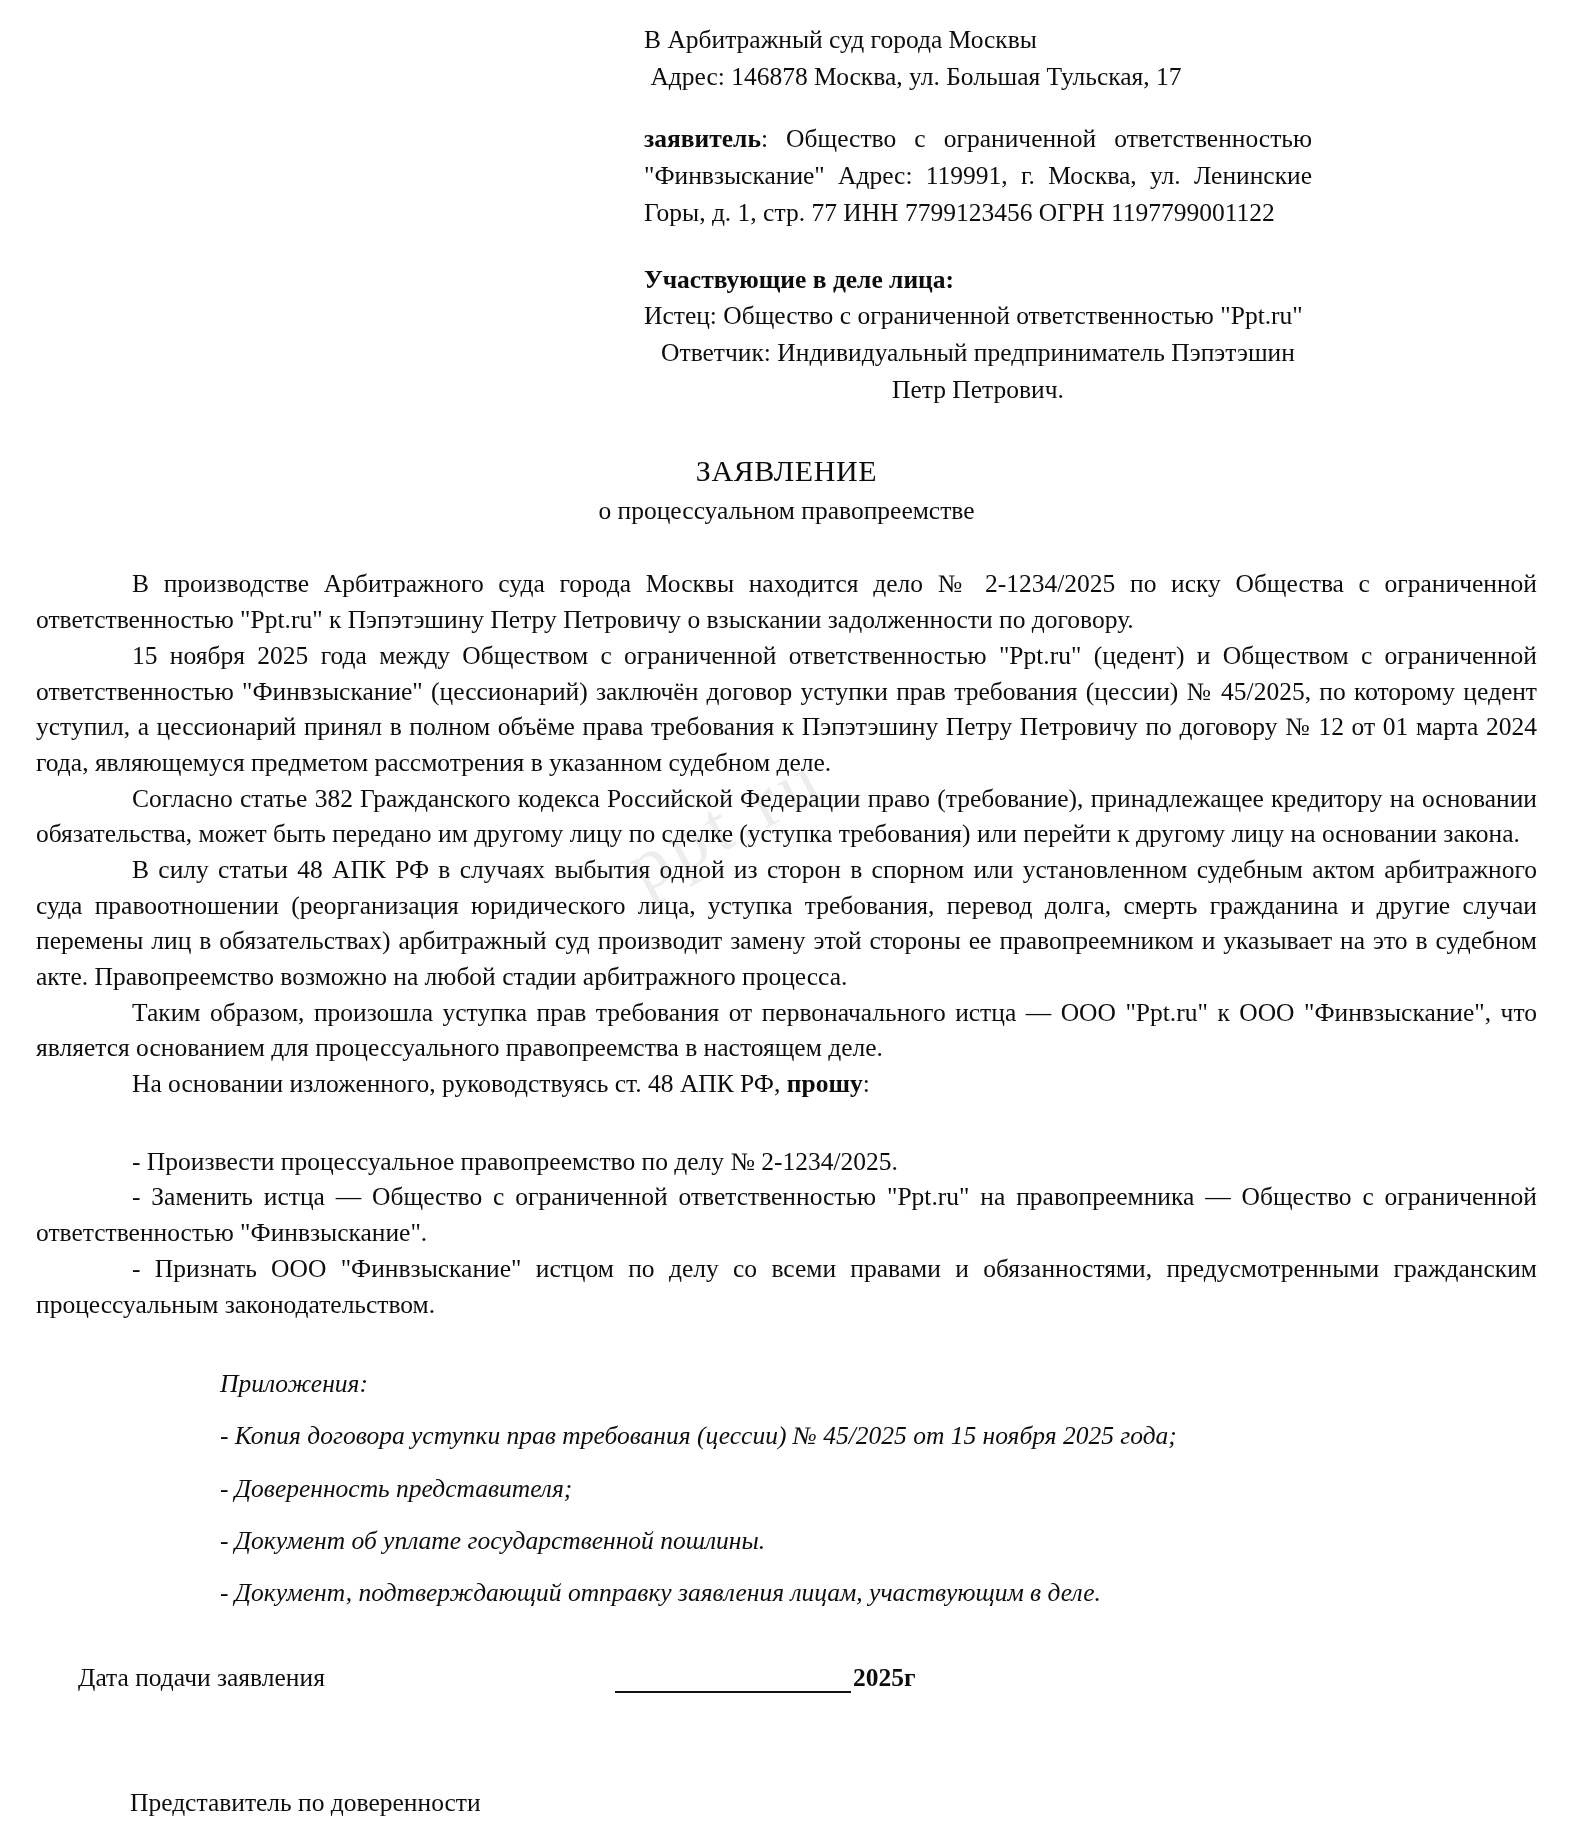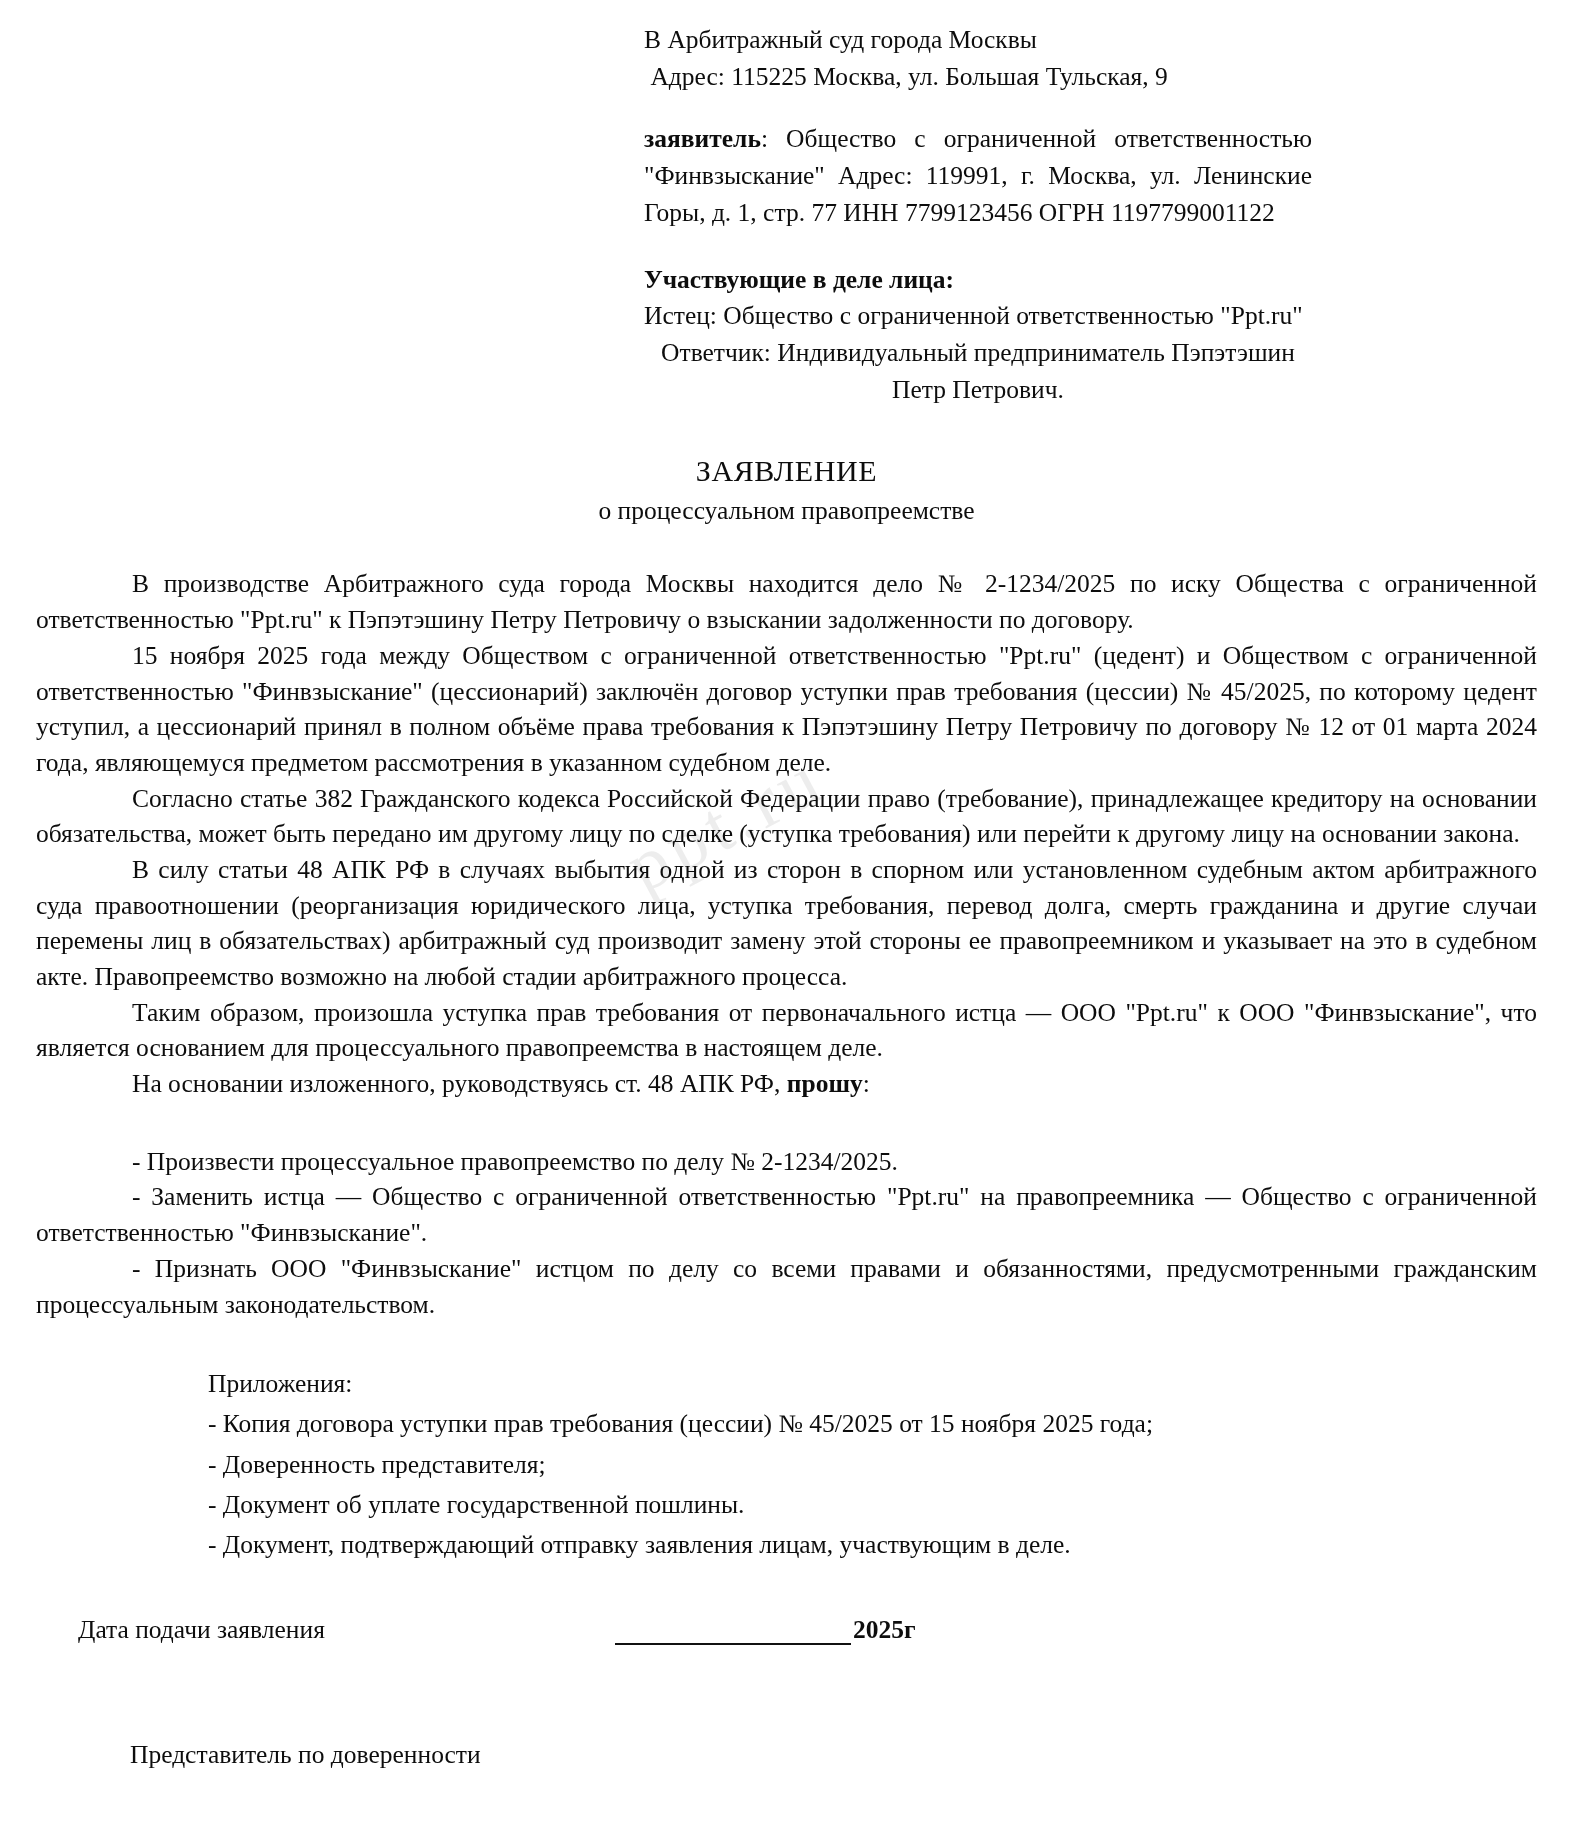--- a/index.html
+++ b/index.html
@@ -93,21 +93,21 @@
     text-indent: 96px;
   }
 
   
   .attachments {
     margin-top: 44px;
     margin-left: 168px;
     font-size: 25.5px;
     line-height: 1.42;
   }
-  .attachments p { margin: 4px; }
+  .attachments p { margin: 16px; font-style: italic; }
 
   
   .date-row {
     margin-top: 52px;
     font-size: 25.5px;
     display: flex;
     align-items: flex-end;
   }
   .date-label { margin-left: 42px; }
   .date-line-wrap {
@@ -138,21 +138,21 @@
 <body>
 
 <div class="page">
 
   <div class="watermark">ppt.ru</div>
 
   <div class="content">
 
     <div class="header-block">
       <div class="hline">В Арбитражный суд города Москвы</div>
-      <div class="hline"> Адрес: 115225 Москва, ул. Большая Тульская, 9</div>
+      <div class="hline"> Адрес: 146878 Москва, ул. Большая Тульская, 17</div>
 
       <div class="spacer-sm"></div>
 
       <div class="hpara"><span class="bold">заявитель</span><span>: Общество с ограниченной ответственностью "Финвзыскание" Адрес: 119991, г. Москва, ул. Ленинские Горы, д. 1, стр. 77 ИНН 7799123456 ОГРН 1197799001122</span></div>
 
       <div class="spacer-md"></div>
 
       <div class="hline bold">Участвующие в деле лица:</div>
       <div class="hpara">Истец: Общество с ограниченной ответственностью "Ppt.ru"</div>
       <div class="hpara-last"> Ответчик: Индивидуальный предприниматель Пэпэтэшин Петр Петрович.</div>

